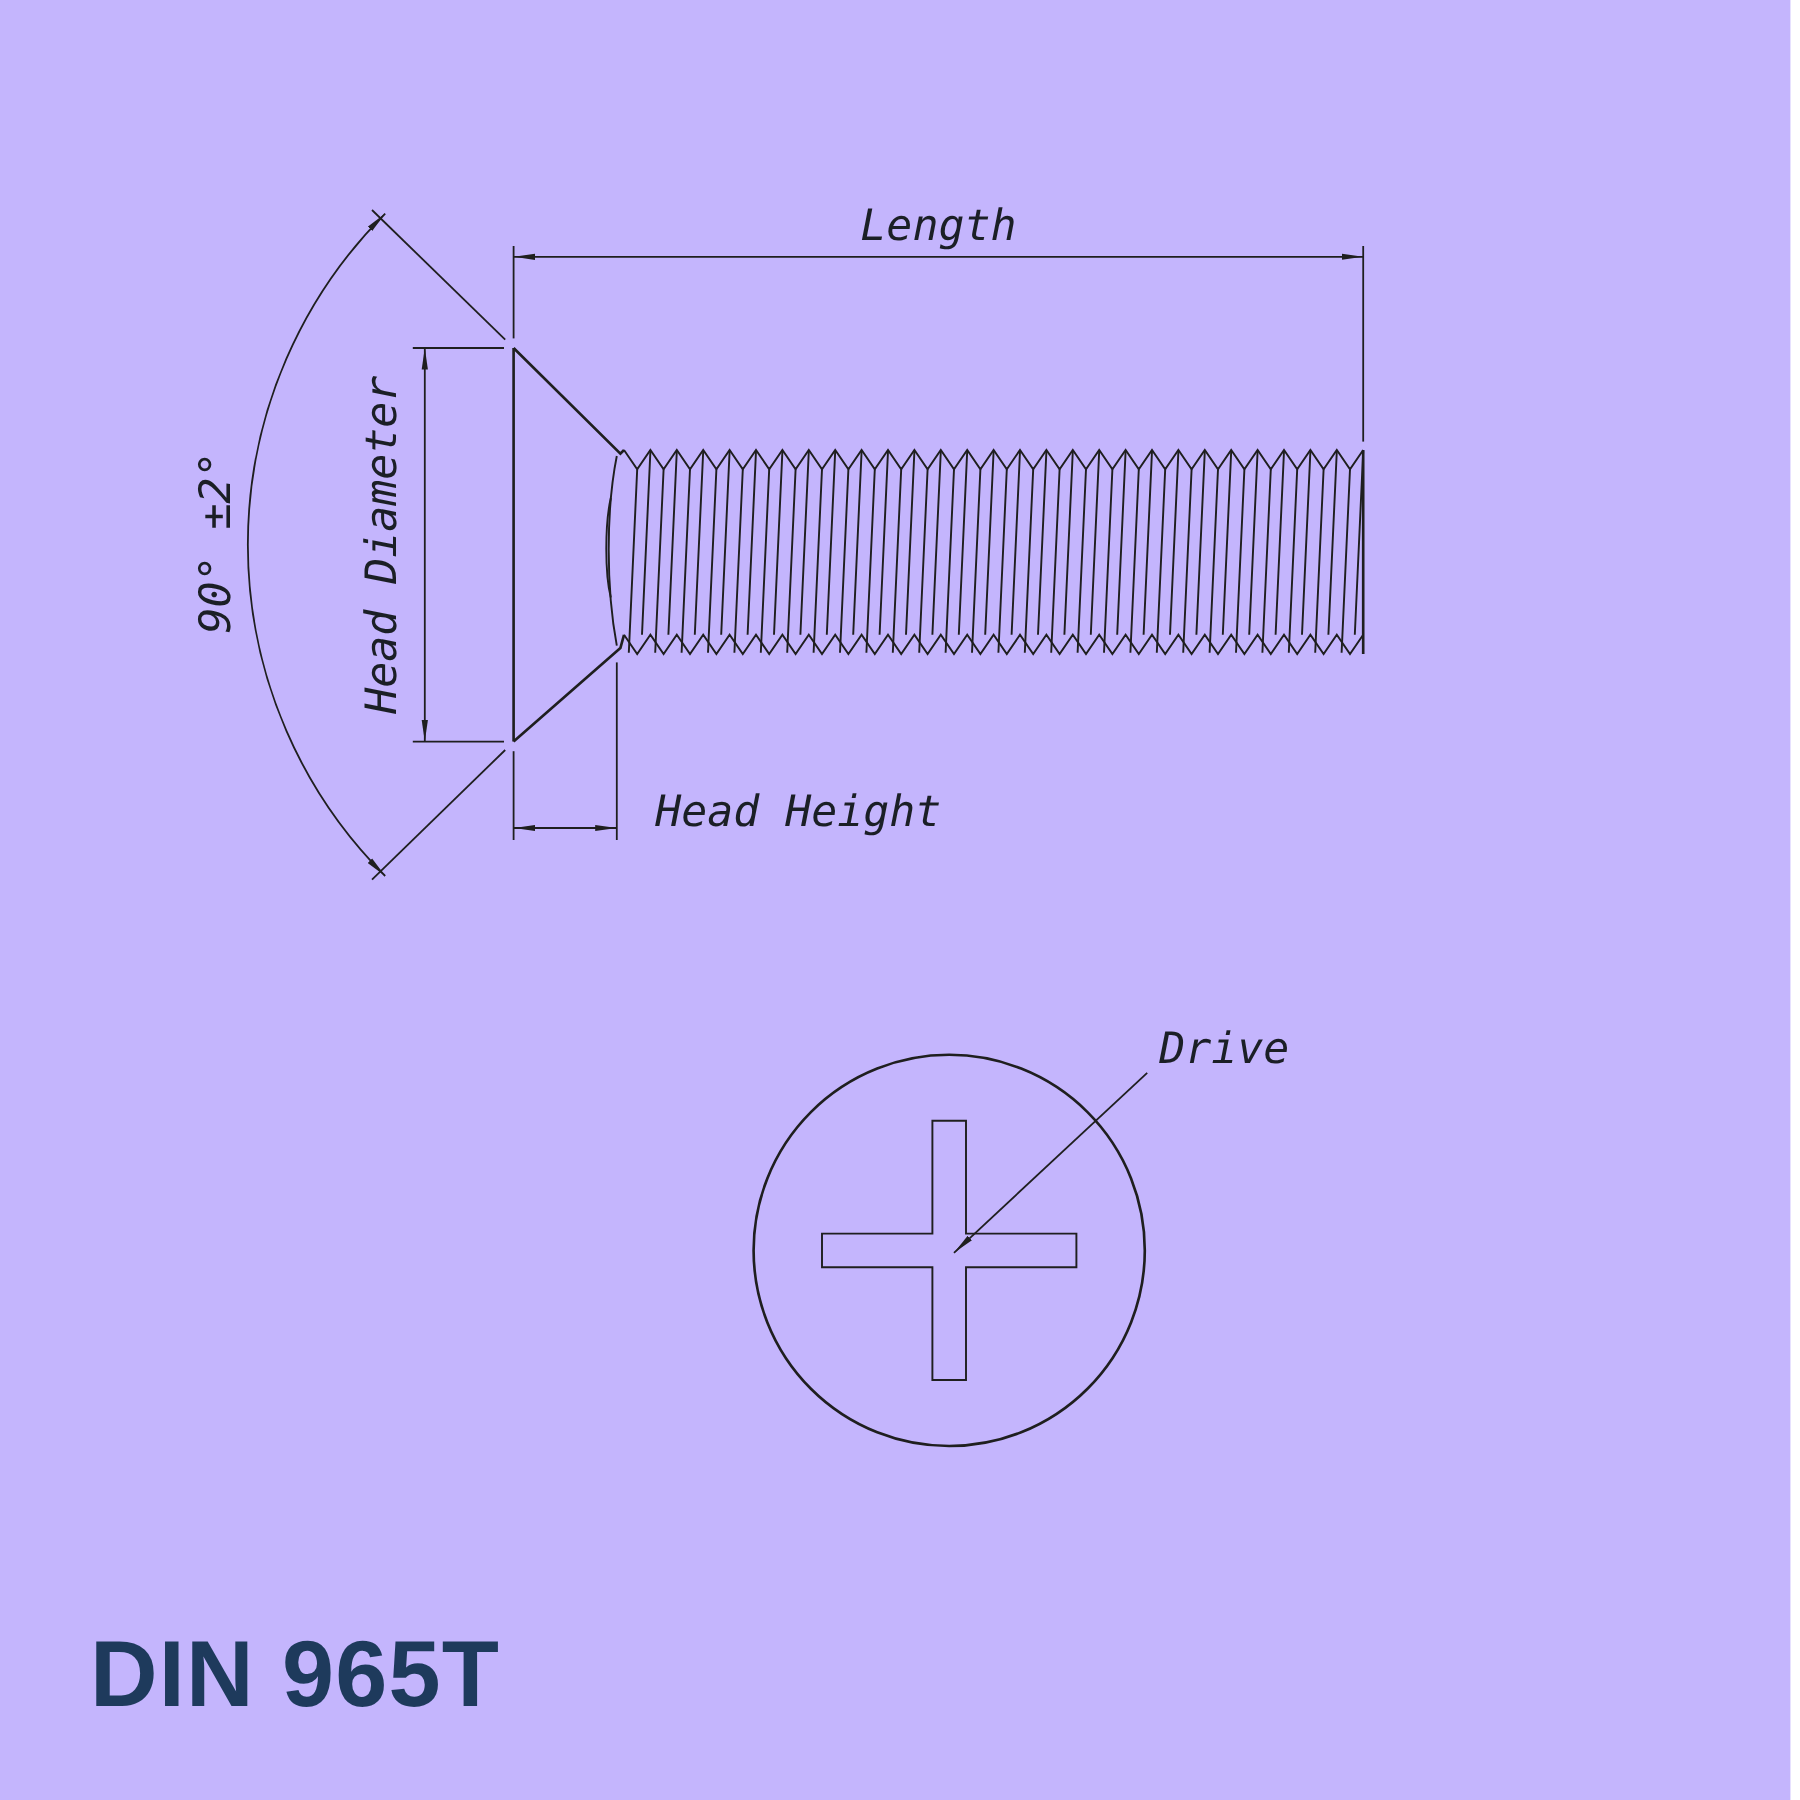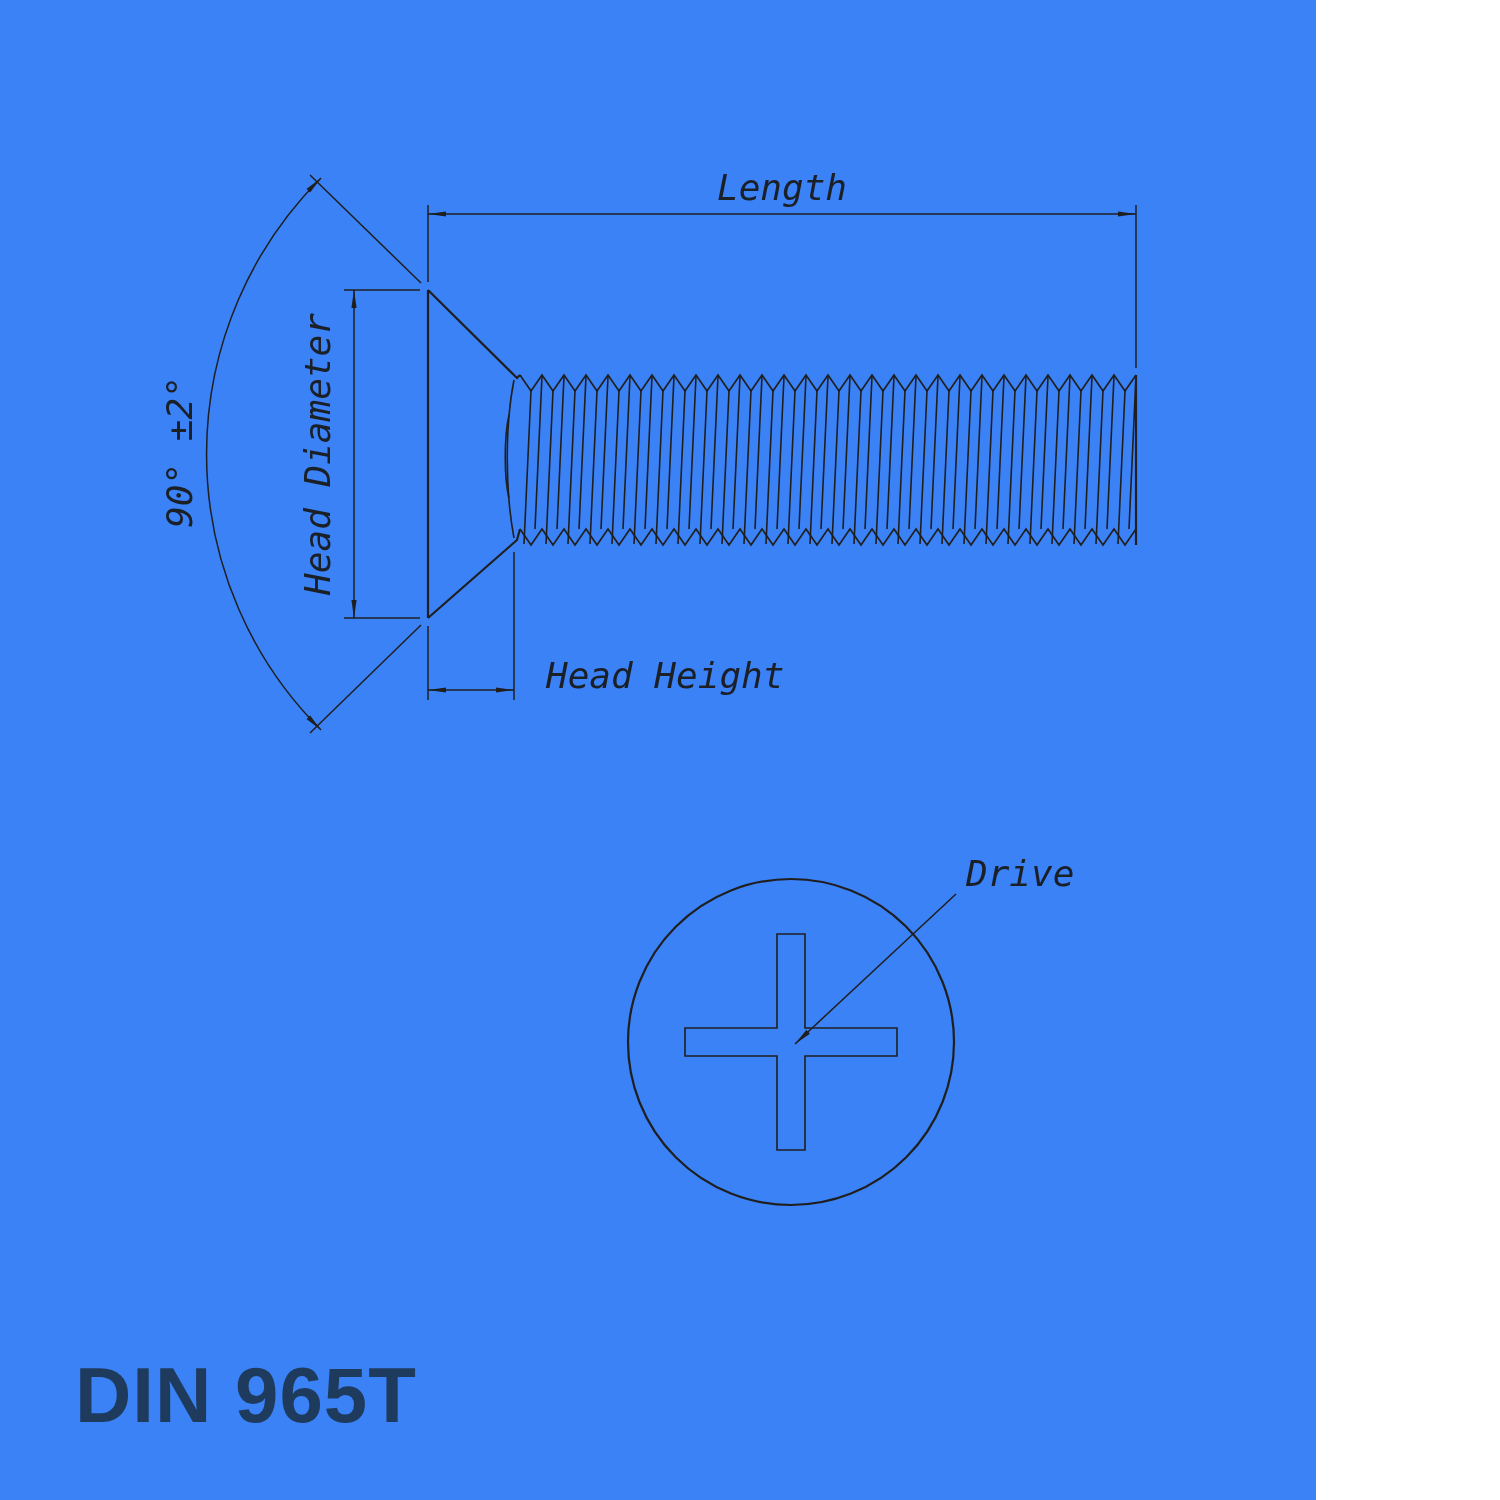--- a/index.html
+++ b/index.html
@@ -2,23 +2,23 @@
 <html style="--line: #1f1f1f; --text: #1b1f26; --title: #1e3a5c;"><head>
 <meta charset="utf-8">
 <style>
   html, body {
     margin: 0;
     padding: 0;
     background: #ffffff;
   }
   #canvas {
     position: relative;
-    width: 1316px;
+    width: 1492px;
     height: 1500px;
-    background: #3b82f6;
+    background: #c4b5fd;
     overflow: hidden;
   }
   svg { display: block; }
   .outline {
     fill: none;
     stroke: var(--line, #1f1f1f);
     stroke-width: 2.2;
   }
   .thin {
     fill: none;

